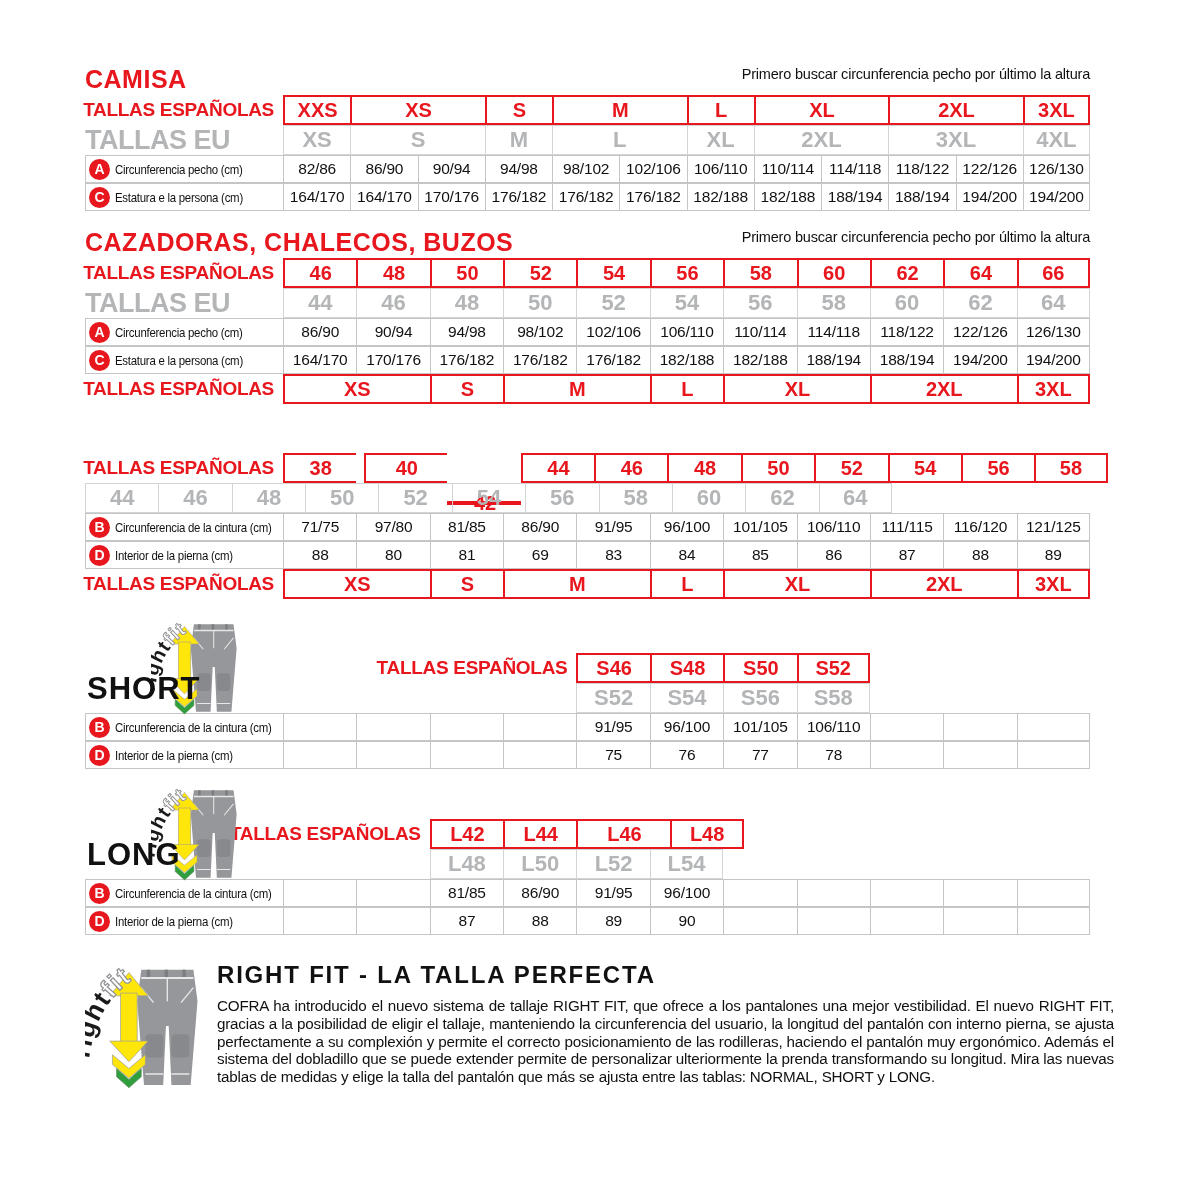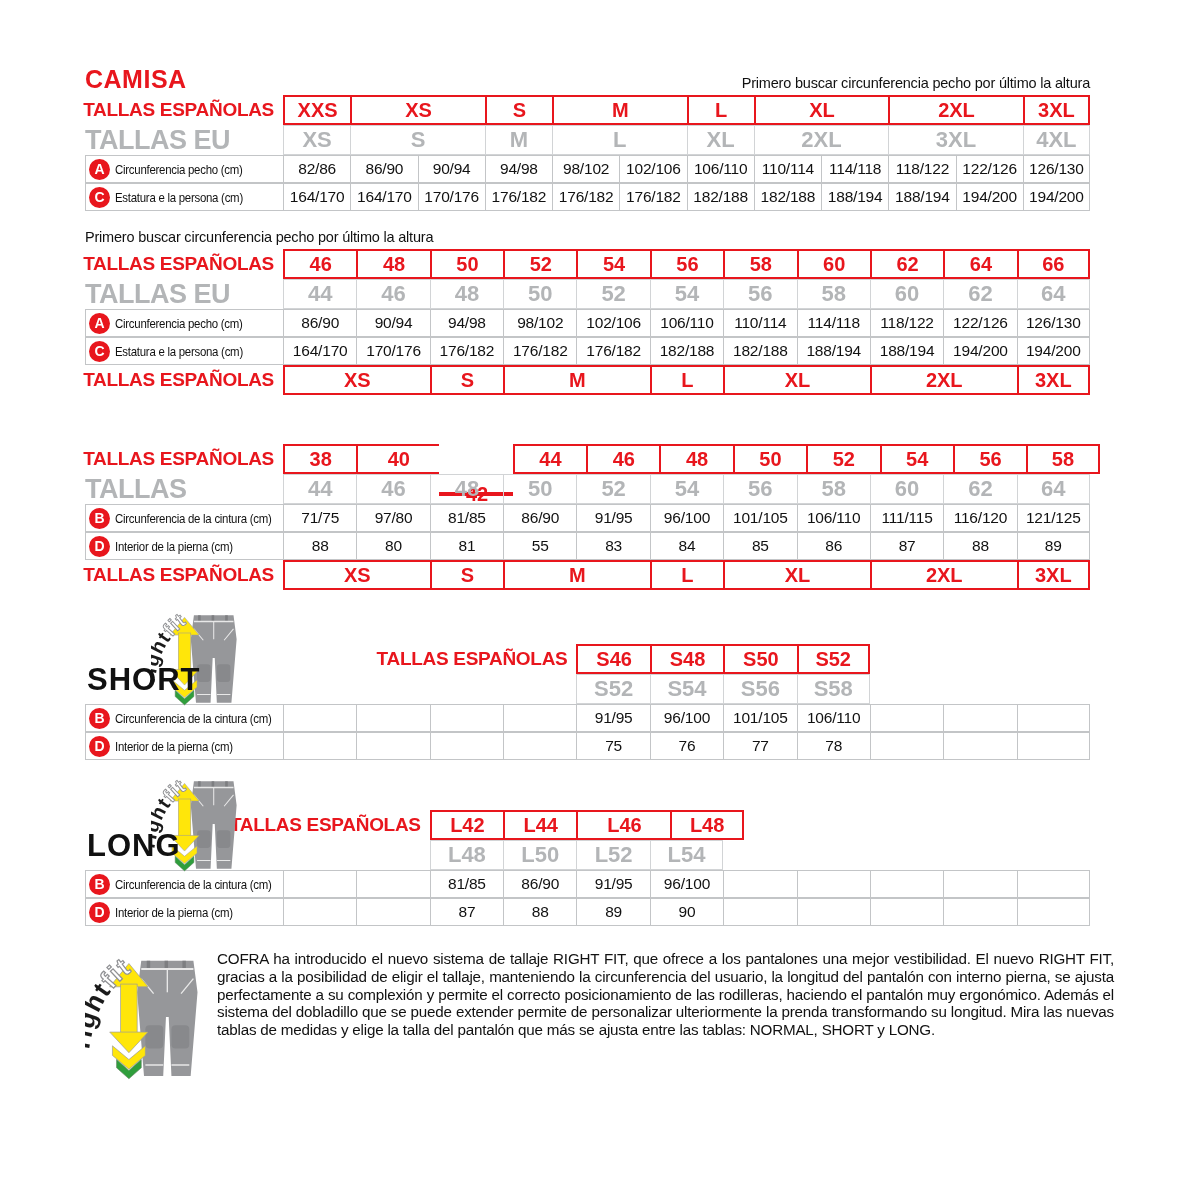--- a/index.html
+++ b/index.html
@@ -1,18 +1,18 @@
 <!DOCTYPE html>
 <html style="--red: #e8161d; --gray: #b3b5b7; --border: #c3c5c7; --yellow: #ffe60a; --green: #2f9e3c; --trousers: #96979a; --knee: #88898c; --seam: #e8e8e8;"><head>
 <meta charset="utf-8">
 <style>
   html,body{margin:0;padding:0;background:#fff;width:1200px;height:1200px;overflow:hidden;
     font-family:"Liberation Sans","DejaVu Sans",sans-serif;color:#111;}
   .page{position:relative;width:1005px;margin:66px 0 0 85px;}
-  .sec-head{display:flex;justify-content:space-between;align-items:flex-end;width:1005px;margin:0 0 3px 0;}
+  .sec-head{display:flex;justify-content:space-between;align-items:flex-start;width:1005px;margin:0 0 3px 0;}
   .sec-title{margin:0;color:var(--red);font-size:25px;font-weight:bold;letter-spacing:.5px;line-height:26px;}
   .note{font-size:14.5px;color:#111;letter-spacing:-.2px;padding-bottom:1px;}
   .tbl{width:1005px;}
   .row{display:flex;align-items:stretch;}
   .hrow{height:30px;}
   .erow{height:30px;}
   .vrow{height:28px;}
   .lblcol{width:198px;flex:0 0 198px;box-sizing:border-box;}
   .cell{box-sizing:border-box;display:flex;align-items:center;justify-content:center;flex:0 0 auto;}
   .hlabel{box-sizing:border-box;display:flex;align-items:center;justify-content:flex-end;
@@ -108,20 +108,21 @@
           <div class="cell vcell" style="width: 67.25px;">188/194</div>
           <div class="cell vcell" style="width: 67.25px;">188/194</div>
           <div class="cell vcell" style="width: 67.25px;">194/200</div>
           <div class="cell vcell last" style="width: 67.25px;">194/200</div>
         </div>
       </div>
   </section>
 
   <section id="sec-cazadoras">
     <div class="sec-head">
+      <h2 class="sec-title">CAZADORAS, CHALECOS, BUZOS</h2>
       <div class="note">Primero buscar circunferencia pecho por último la altura</div>
     </div>
     <div class="tbl" id="tbl-cazadoras">
         <div class="row hrow">
           <div class="lblcol hlabel">TALLAS ESPAÑOLAS</div>
           <div class="cell redbox" style="width: 73.3636px;">46</div>
           <div class="cell redbox" style="width: 73.3636px;">48</div>
           <div class="cell redbox" style="width: 73.3636px;">50</div>
           <div class="cell redbox" style="width: 73.3636px;">52</div>
           <div class="cell redbox" style="width: 73.3636px;">54</div>
@@ -193,33 +194,32 @@
       </div>
   </section>
 
   <section id="sec-pantalones">
     <div class="sec-head">
     </div>
     <div class="tbl" id="tbl-pantalones">
         <div class="row hrow">
           <div class="lblcol hlabel">TALLAS ESPAÑOLAS</div>
           <div class="cell redbox" style="width: 73.3636px;">38</div>
-          <div class="cell redbox" style="width: 83px;">40</div>
+          <div class="cell redbox" style="width: 83px; margin-left: 8px;">40</div>
           <div class="cell redbox" style="width: 73.3636px; margin-top: 48px;">42</div>
           <div class="cell redbox" style="width: 73.3636px;">44</div>
           <div class="cell redbox" style="width: 73.3636px;">46</div>
           <div class="cell redbox" style="width: 73.3636px;">48</div>
           <div class="cell redbox" style="width: 73.3636px;">50</div>
           <div class="cell redbox" style="width: 73.3636px;">52</div>
           <div class="cell redbox" style="width: 73.3636px;">54</div>
           <div class="cell redbox" style="width: 73.3636px;">56</div>
           <div class="cell redbox last" style="width: 73.3636px;">58</div>
         </div>
         <div class="row erow">
-          <div class="lblcol eulabel">TALLAS</div>
           <div class="cell graycell" style="width: 73.3636px;">44</div>
           <div class="cell graycell" style="width: 73.3636px;">46</div>
           <div class="cell graycell" style="width: 73.3636px;">48</div>
           <div class="cell graycell" style="width: 73.3636px;">50</div>
           <div class="cell graycell" style="width: 73.3636px;">52</div>
           <div class="cell graycell" style="width: 73.3636px;">54</div>
           <div class="cell graycell" style="width: 73.3636px;">56</div>
           <div class="cell graycell" style="width: 73.3636px;">58</div>
           <div class="cell graycell" style="width: 73.3636px;">60</div>
           <div class="cell graycell" style="width: 73.3636px;">62</div>
@@ -243,21 +243,21 @@
           <div class="cell vcell last" style="width: 73.3636px;">121/125</div>
         </div>
         <div class="row vrow">
           <div class="lblcol rlabel">
             <span class="badge">D</span>
             <span class="rtext">Interior de la pierna (cm)</span>
           </div>
           <div class="cell vcell" style="width: 73.3636px;">88</div>
           <div class="cell vcell" style="width: 73.3636px;">80</div>
           <div class="cell vcell" style="width: 73.3636px;">81</div>
-          <div class="cell vcell" style="width: 73.3636px;">55</div>
+          <div class="cell vcell" style="width: 73.3636px;">69</div>
           <div class="cell vcell" style="width: 73.3636px;">83</div>
           <div class="cell vcell" style="width: 73.3636px;">84</div>
           <div class="cell vcell" style="width: 73.3636px;">85</div>
           <div class="cell vcell" style="width: 73.3636px;">86</div>
           <div class="cell vcell" style="width: 73.3636px;">87</div>
           <div class="cell vcell" style="width: 73.3636px;">88</div>
           <div class="cell vcell last" style="width: 73.3636px;">89</div>
         </div>
         <div class="row hrow">
           <div class="lblcol hlabel">TALLAS ESPAÑOLAS</div>
@@ -456,17 +456,18 @@
       <rect x="26" y="24" width="12" height="38" fill="#ffe60a"></rect>
       <polygon points="32,74 46,59 18,59" fill="#ffe60a"></polygon>
       <polygon points="20,69 32,79 44,69 44,76 32,86 20,76" fill="#ffe60a"></polygon>
       <polygon points="23,79 32,87 41,79 41,85 32,93 23,85" fill="#2f9e3c" stroke="#6a8a6a"></polygon>
     </g>
     <text font-size="19" font-weight="bold" font-family="Liberation Sans, DejaVu Sans, sans-serif" letter-spacing="1">
       <textPath href="#arcc"><tspan fill="#1a1a1a">right</tspan><tspan fill="#ffffff" stroke="#909194" stroke-width="0.9">fit</tspan></textPath>
     </text>
   </svg></div>
     <div class="rf-text">
+      <h2 class="rf-head">RIGHT FIT - LA TALLA PERFECTA</h2>
       <p class="rf-par">COFRA ha introducido el nuevo sistema de tallaje RIGHT FIT, que ofrece a los pantalones una mejor vestibilidad. El nuevo RIGHT FIT, gracias a la posibilidad de eligir el tallaje, manteniendo la circunferencia del usuario, la longitud del pantalón con interno pierna, se ajusta perfectamente a su complexión y permite el correcto posicionamiento de las rodilleras, haciendo el pantalón muy ergonómico. Además el sistema del dobladillo que se puede extender permite de personalizar ulteriormente la prenda transformando su longitud. Mira las nuevas tablas de medidas y elige la talla del pantalón que más se ajusta entre las tablas: NORMAL, SHORT y LONG.</p>
     </div>
   </section>
 
 </div>
 
 </body></html>

